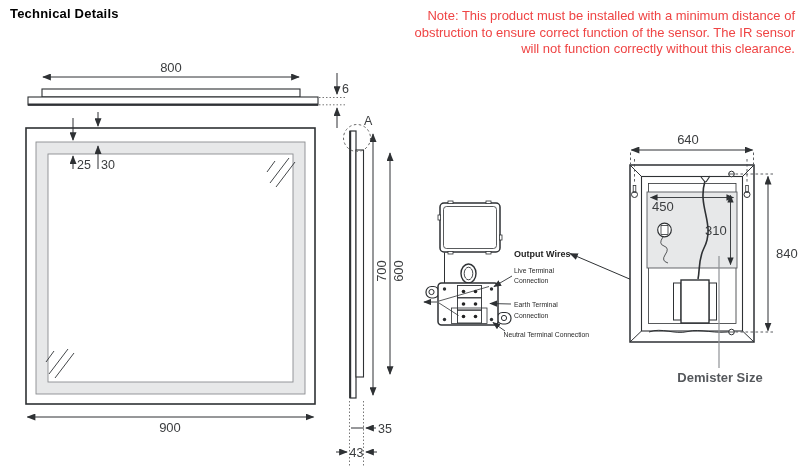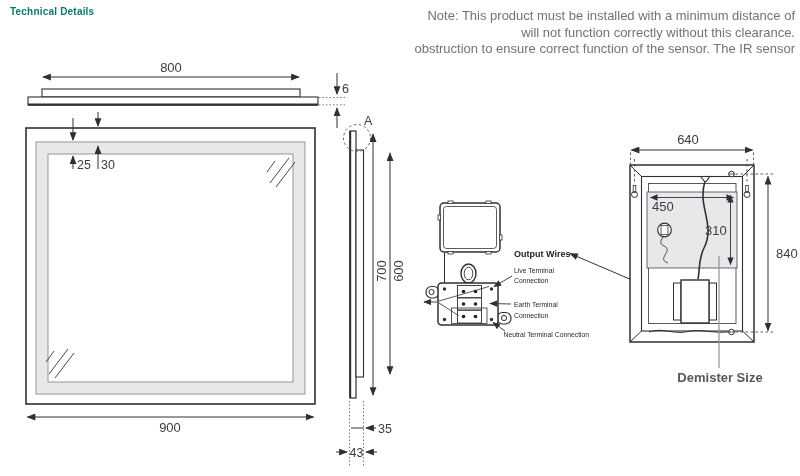--- a/index.html
+++ b/index.html
@@ -1,21 +1,21 @@
 <!DOCTYPE html>
 <html><head>
 <meta charset="utf-8">
 <style>
   html,body{margin:0;padding:0;background:#fff;}
   #canvas{position:relative;width:800px;height:476px;background:#fff;overflow:hidden;
           font-family:"Liberation Sans",sans-serif;}
-  #page-title{position:absolute;left:10px;top:6px;font-size:10px;font-weight:bold;
-              color:#0f766e;letter-spacing:.2px;}
+  #page-title{position:absolute;left:10px;top:6px;font-size:13px;font-weight:bold;
+              color:#000000;letter-spacing:.2px;}
   #note{position:absolute;right:5px;top:8px;width:398px;text-align:right;
-        font-size:13px;line-height:16.5px;color:#737373;}
+        font-size:13px;line-height:16.5px;color:#ef4444;}
   svg{position:absolute;left:0;top:0;}
   svg line,svg path,svg rect,svg circle,svg ellipse{stroke:#2e3134;fill:none;}
   svg text{font-family:"Liberation Sans",sans-serif;fill:#3b3d3f;}
   .dim{font-size:13px;}
   .dim-sm{font-size:12.5px;}
   .tiny{font-size:6.8px;fill:#2a2a2a;}
   .bold-sm{font-size:9px;font-weight:bold;fill:#232323;}
   .caption{font-size:13px;font-weight:bold;fill:#55585c;}
   .grayline{stroke:#8f9296;}
   .band{stroke:#8a8d90;stroke-width:.9;}
@@ -26,22 +26,22 @@
 </style>
 </head>
 <body>
 
 <div id="canvas">
 
   <div id="page-title">Technical Details</div>
 
   <div id="note">
     <div>Note: This product must be installed with a minimum distance of</div>
+    <div>obstruction to ensure correct function of the sensor. The IR sensor</div>
     <div>will not function correctly without this clearance.</div>
-    <div>obstruction to ensure correct function of the sensor. The IR sensor</div>
   </div>
 
   <svg width="800" height="476" viewBox="0 0 800 476">
     <defs>
       <marker id="ah" viewBox="0 0 10 8" markerWidth="9" markerHeight="7" refX="9" refY="4" orient="auto-start-reverse">
         <path d="M0,0 L10,4 L0,8 z" style="fill:#2e3134;stroke:none"></path>
       </marker>
     </defs>
 
     <g>

